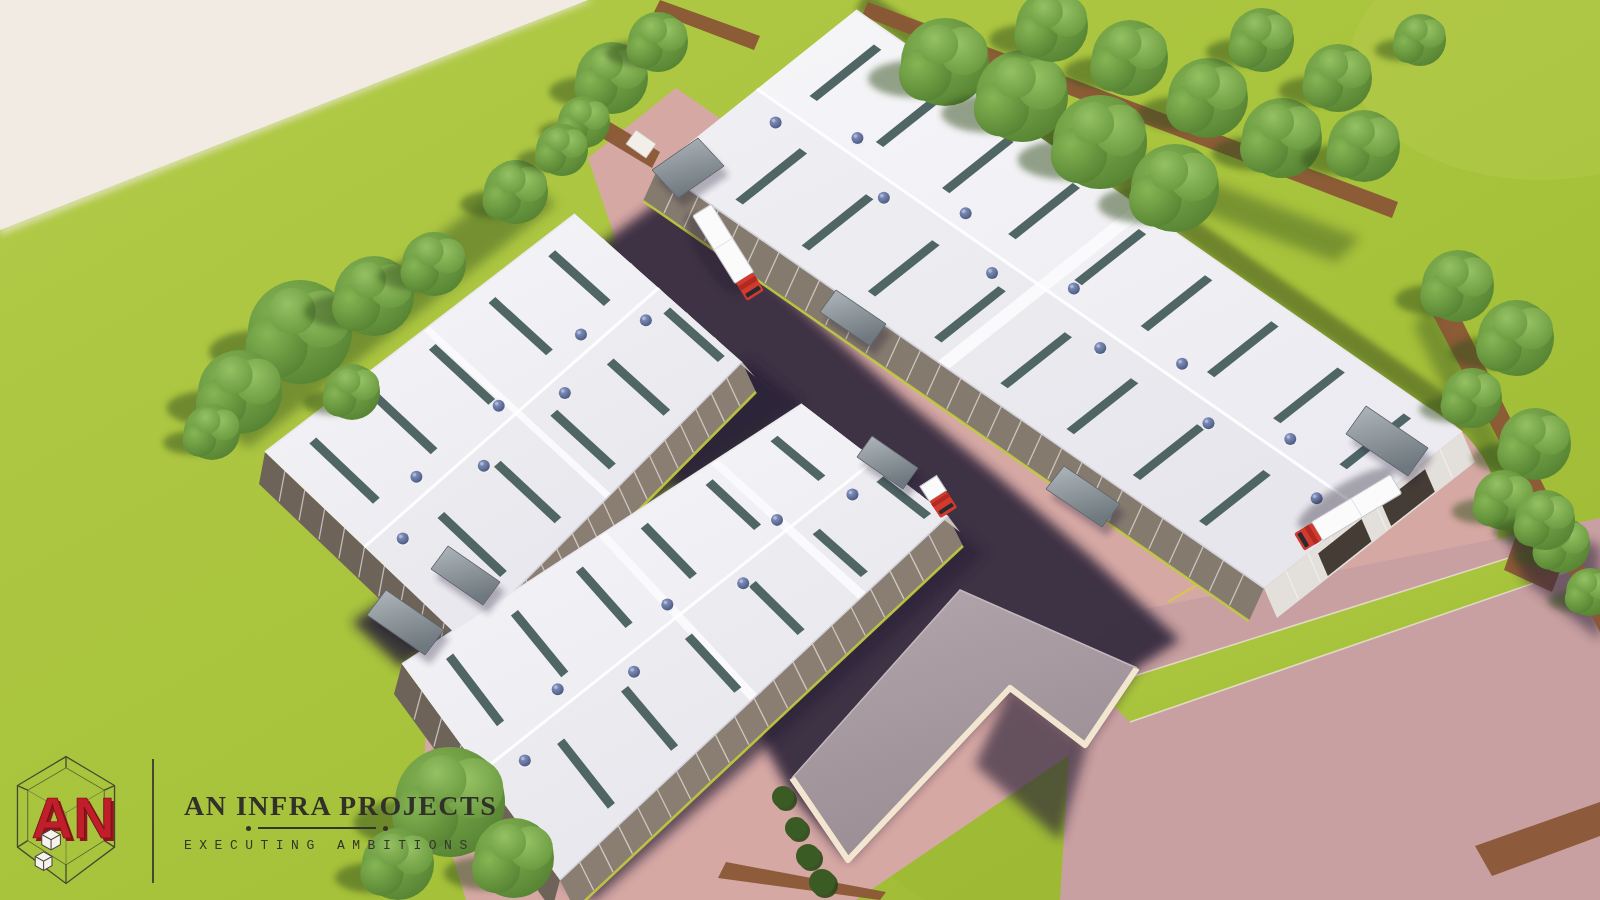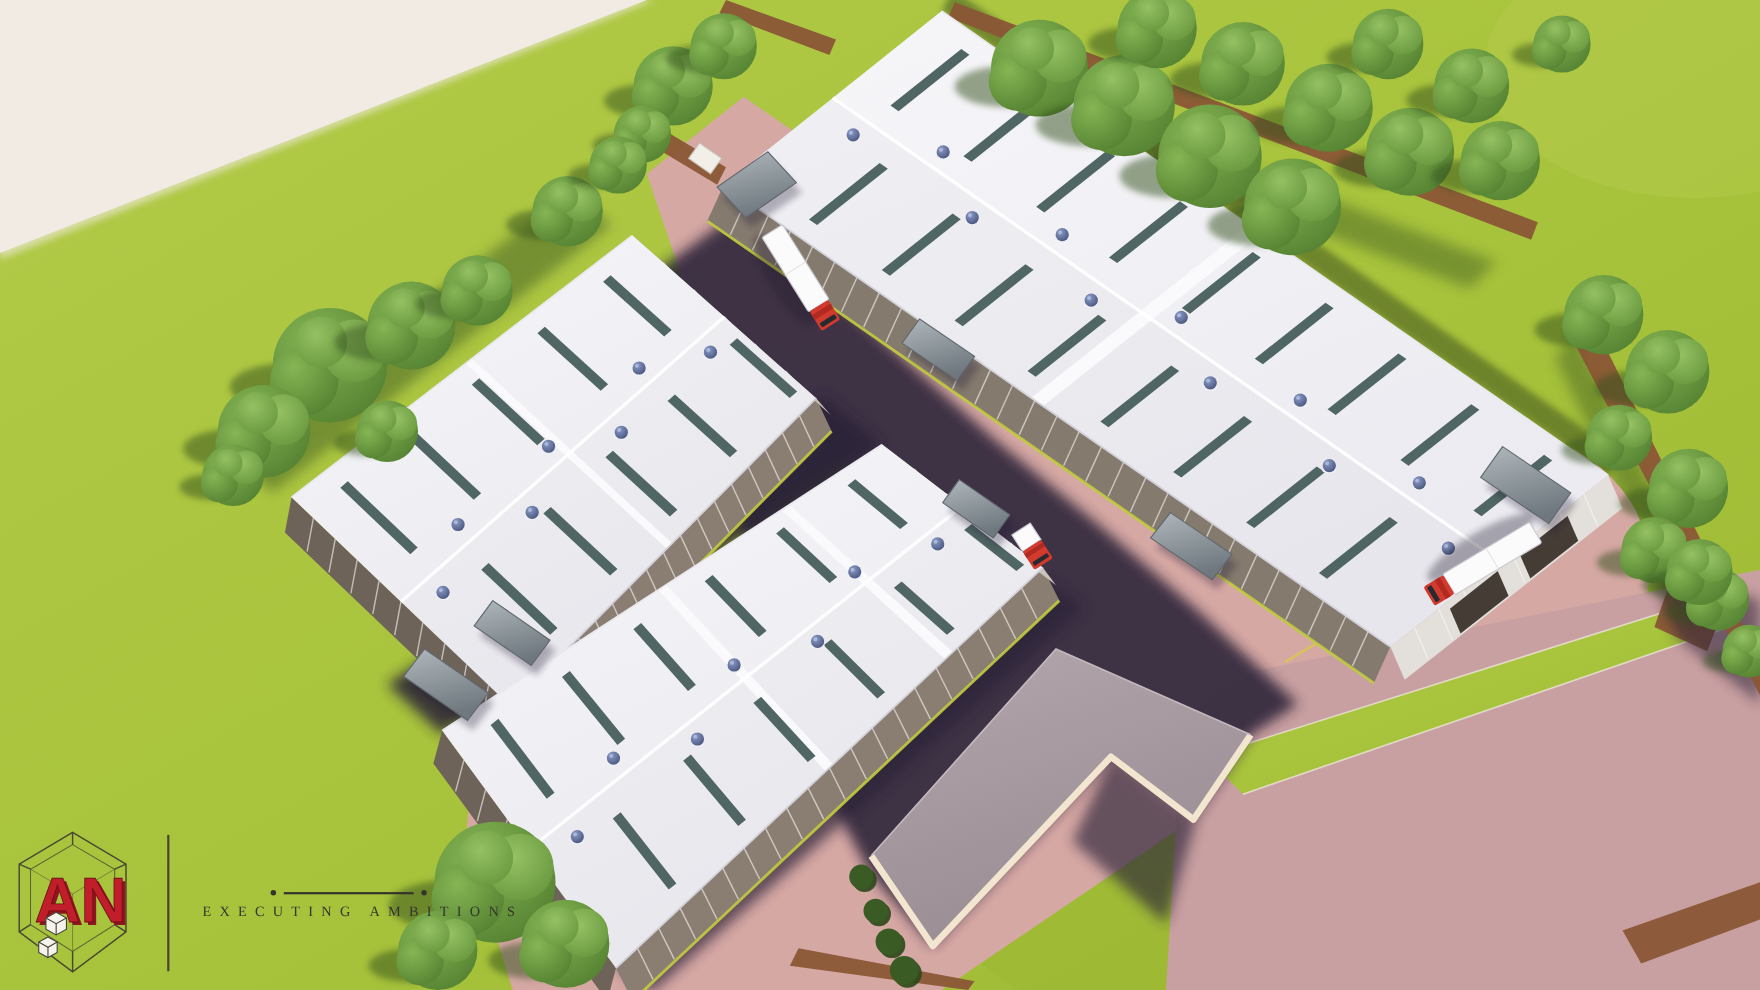--- a/index.html
+++ b/index.html
@@ -6,21 +6,21 @@
   .stage{position:relative;width:1600px;height:900px;overflow:hidden;background:#a8c33c;}
   .stage svg.scene{position:absolute;inset:0;display:block;}
   .brand{position:absolute;left:10px;bottom:6px;display:flex;align-items:center;gap:30px;z-index:5;}
   .monogram{width:112px;height:146px;flex:0 0 auto;}
   .brand-sep{width:2px;height:124px;background:#3c3a30;opacity:.9;flex:0 0 auto;}
   .brand-text{display:flex;flex-direction:column;}
   .brand-title{font-family:"Liberation Serif",serif;font-weight:600;font-size:28px;letter-spacing:1.5px;color:#31302a;white-space:nowrap;}
   .brand-rule{display:flex;align-items:center;gap:7px;margin:4px 0 7px 62px;}
   .brand-rule .dot{width:5px;height:5px;border-radius:50%;background:#34332c;}
   .brand-rule .line{width:118px;height:2px;background:#34332c;}
-  .brand-tagline{font-family:Liberation Serif, serif;font-size:13px;letter-spacing:7.5px;color:#35342d;white-space:nowrap;}
+  .brand-tagline{font-family:Liberation Mono, monospace;font-size:13px;letter-spacing:7.5px;color:#35342d;white-space:nowrap;}
 </style>
 </head>
 <body>
 
 <div class="stage">
   <svg class="scene" id="scene" viewBox="0 0 1600 900" width="1600" height="900">
 <defs>
 <linearGradient id="grassG" x1="0" y1="0" x2="1" y2="1">
  <stop offset="0" stop-color="#b3cb49"></stop>
           <stop offset="0.5" stop-color="#a8c33c"></stop>
@@ -664,20 +664,21 @@
       <text x="23" y="93" font-family="Liberation Sans,sans-serif" font-weight="bold" font-size="62" fill="#bf1e2a" stroke="#6e0f14" stroke-width="0.8">AN</text>
       <g stroke="#46443a" stroke-width="1.1" fill="#f6f3ec">
         <path d="M44,84 l10,5.5 v11 l-10,5.5 -10,-5.5 v-11 z"></path>
         <path d="M34,89.5 L44,95 L54,89.5 M44,95 V106" fill="none"></path>
         <path d="M36,108 l9,5 v10 l-9,5 -9,-5 v-10 z"></path>
         <path d="M27,113 L36,118 L45,113 M36,118 V128" fill="none"></path>
       </g>
     </svg>
     <div class="brand-sep"></div>
     <div class="brand-text">
+      <div class="brand-title">AN INFRA PROJECTS</div>
       <div class="brand-rule">
         <span class="dot"></span>
         <span class="line"></span>
         <span class="dot"></span>
       </div>
       <div class="brand-tagline">EXECUTING AMBITIONS</div>
     </div>
   </div>
 </div>
 

